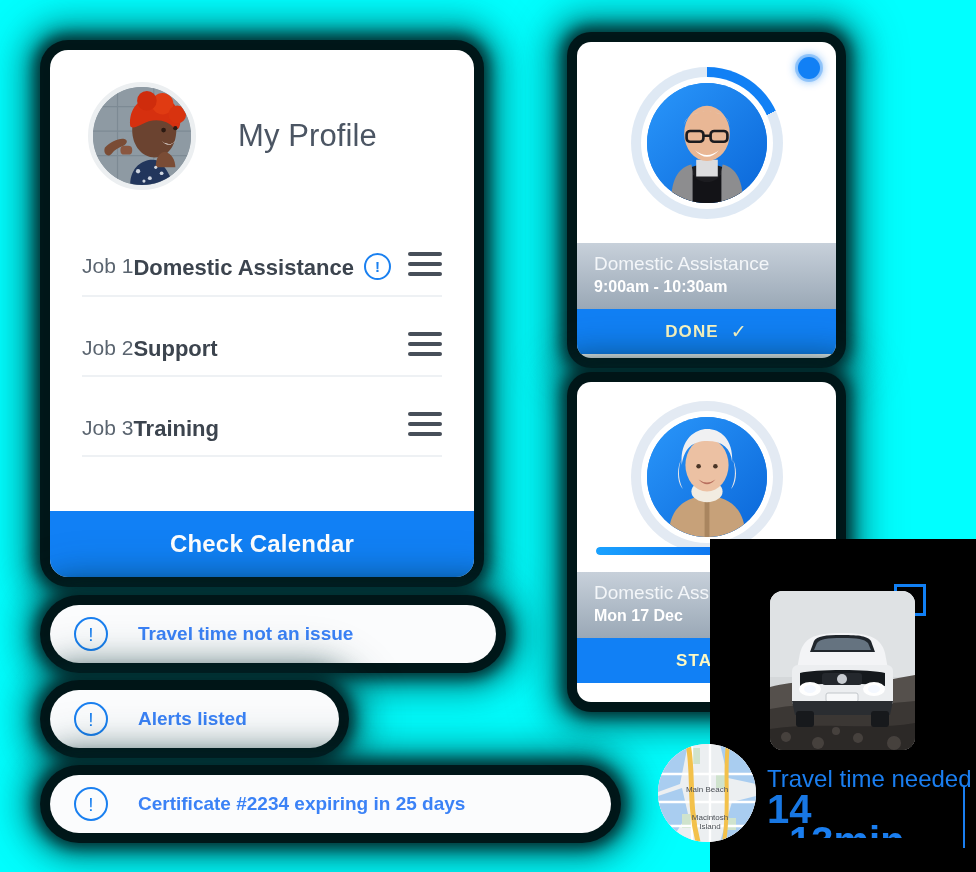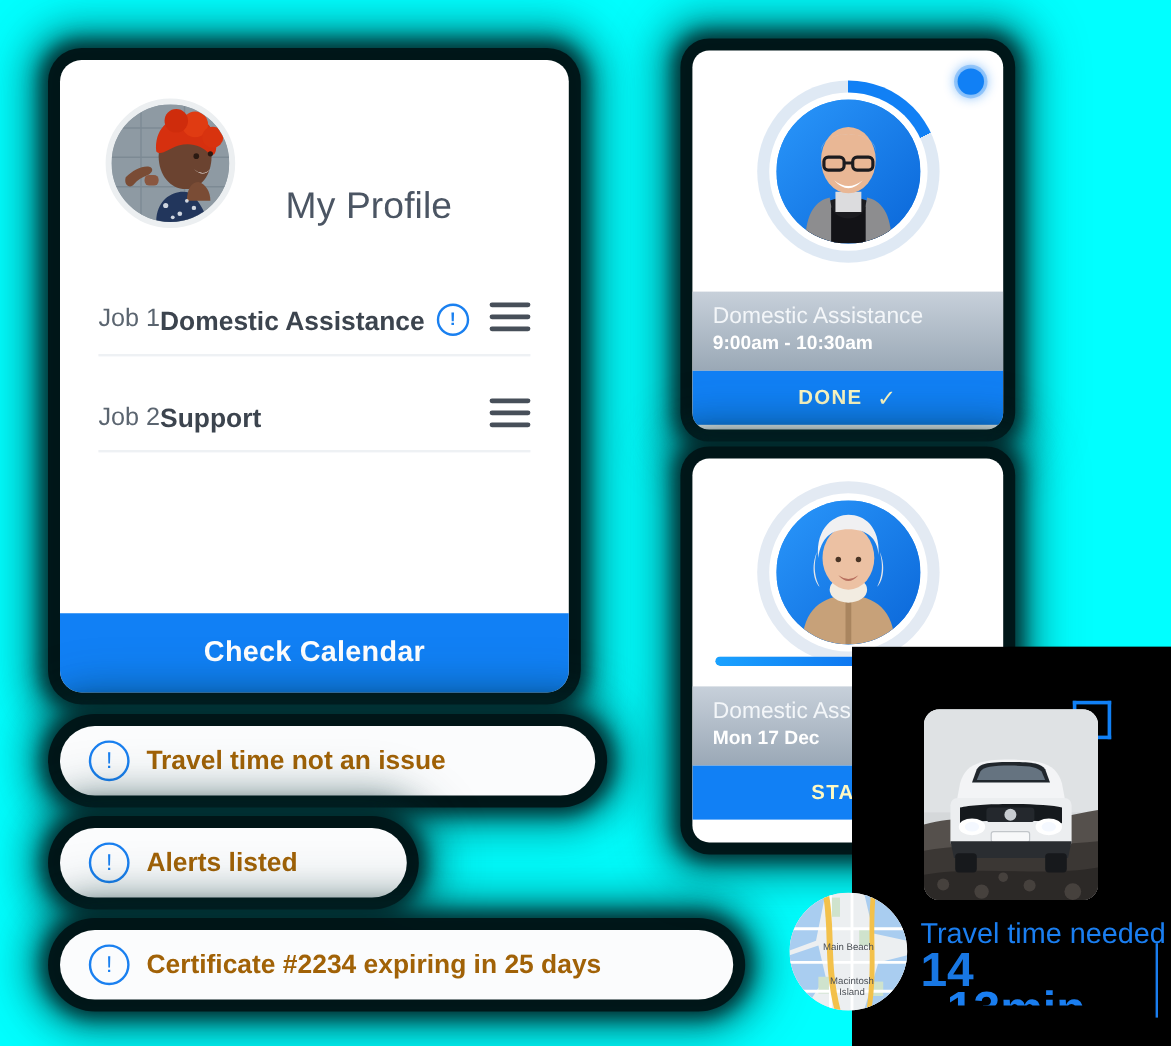--- a/index.html
+++ b/index.html
@@ -32,21 +32,21 @@
   
   
   #profile-card {
     left: 50px; top: 50px;
     width: 424px; height: 527px;
     background: #ffffff;
     border-radius: 18px;
   }
   #profile-header {
     display: flex;
-    align-items: flex-end;
+    align-items: center;
     padding: 32px 0 0 38px;
   }
   #profile-avatar {
     width: 98px; height: 98px;
     border-radius: 50%;
     border: 5px solid #eceff1;
     overflow: hidden;
     flex: 0 0 auto;
     background: #8d9aa4;
     position: relative;
@@ -145,23 +145,23 @@
     border: 2.6px solid #1a80f0;
     border-radius: 50%;
     display: flex; align-items: center; justify-content: center;
     color: #1a80f0;
     font-size: 19px;
     font-weight: 400;
     line-height: 1;
     flex: 0 0 auto;
   }
   .alert-text {
-    margin-left: 14px;
-    color: #a16207;
-    font-size: 22px;
+    margin-left: 30px;
+    color: #3b82f6;
+    font-size: 19px;
     font-weight: 700;
     white-space: nowrap;
   }
   #alert-pill-0 { left: 50px; top: 605px; width: 446px; }
   #alert-pill-1 { left: 50px; top: 690px; width: 289px; }
   #alert-pill-2 { left: 50px; top: 775px; width: 561px; }
 
   
   
   
@@ -409,20 +409,33 @@
           <span class="job-value">Support</span>
         </div>
       </div>
       <div class="drag-handle">
           <i></i>
           <i></i>
           <i></i>
         </div>
     </div>
 
+    <div class="job-row">
+      <div class="job-texts">
+        <div class="job-label">Job 3</div>
+        <div class="job-value-line">
+          <span class="job-value">Training</span>
+        </div>
+      </div>
+      <div class="drag-handle">
+          <i></i>
+          <i></i>
+          <i></i>
+        </div>
+    </div>
 
   </div>
 
   <button id="check-calendar-button">Check Calendar</button>
 </div>
 
 <div class="abs glow alert-pill" id="alert-pill-0">
   <span class="alert-icon">!</span>
   <span class="alert-text">Travel time not an issue</span>
 </div>

